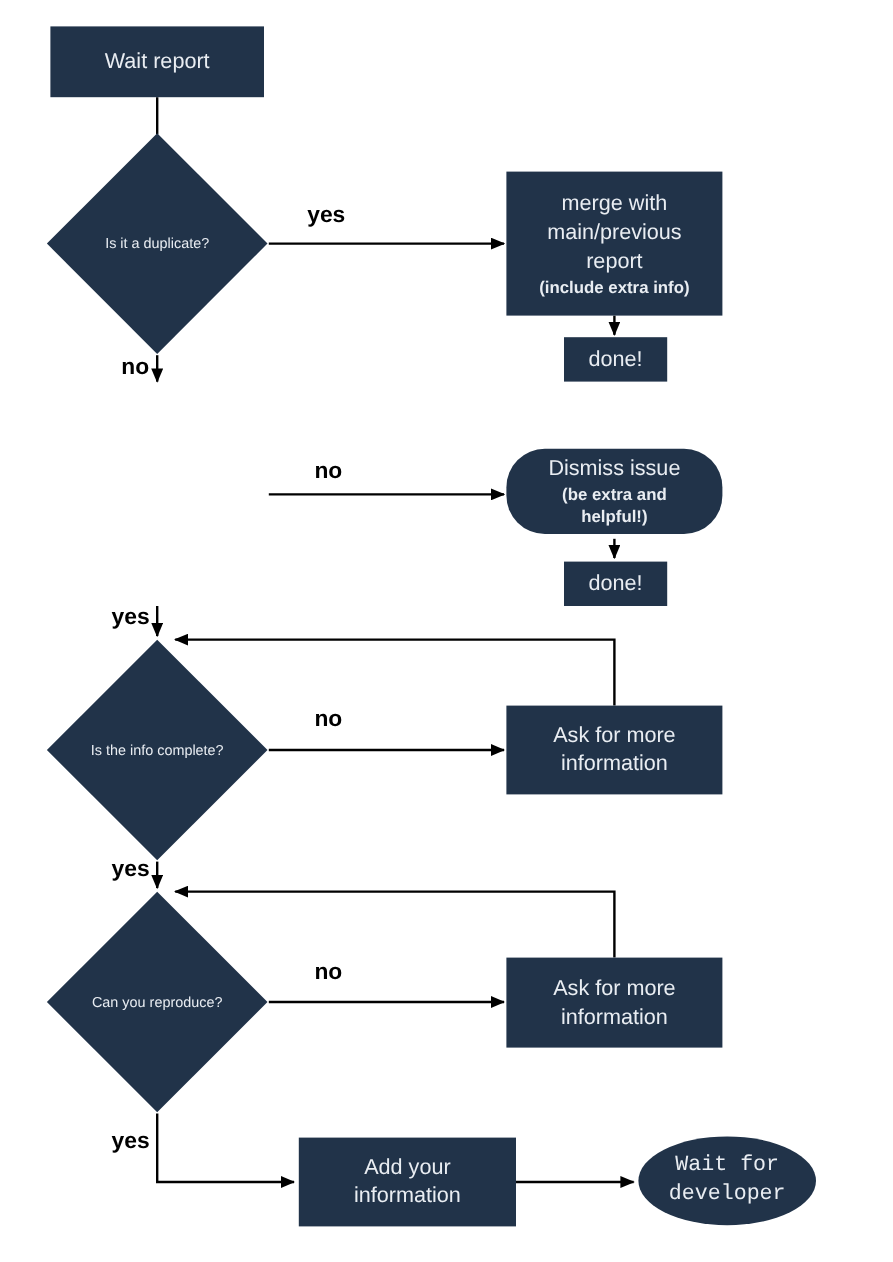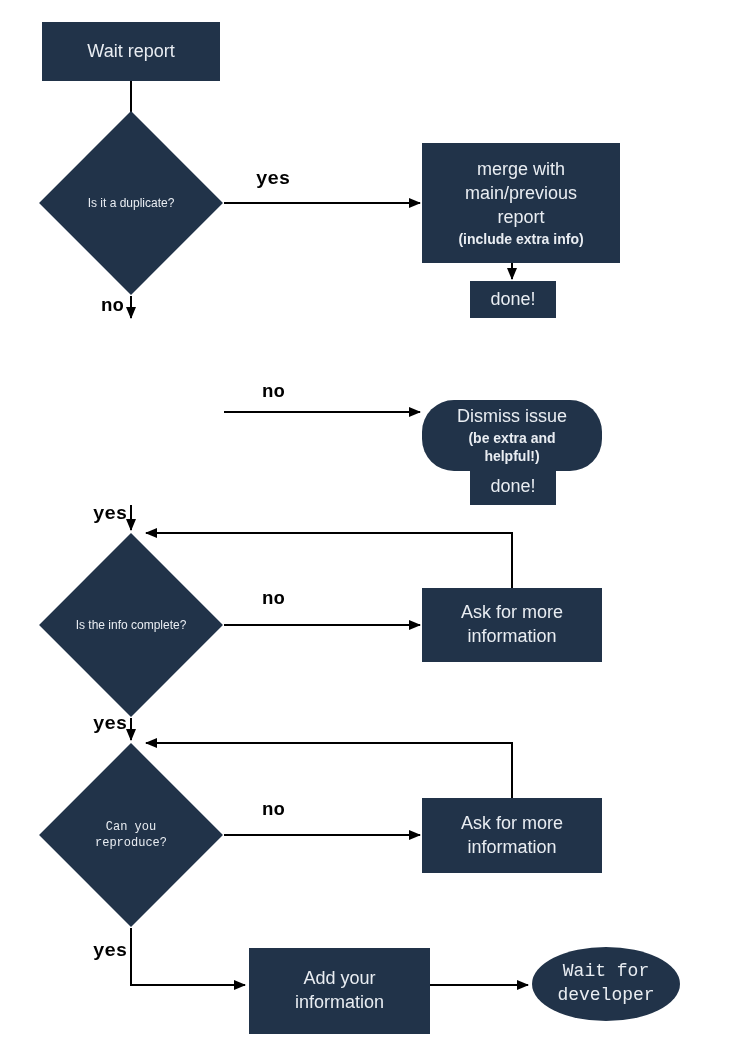--- a/index.html
+++ b/index.html
@@ -74,21 +74,20 @@
   }
   .ellipse { border-radius: 50%; padding: 0 14px; font-family: Liberation Mono, monospace; }
   .rect-pad { padding: 0 18px; }
   .edge-label {
     position: absolute;
     color: var(--edge-label);
     font-size: 19px;
     font-weight: 700;
     line-height: 1;
     white-space: nowrap;
-    font-family: Liberation Mono, monospace;
   }
 </style>
 </head>
 <body>
 
 <div class="canvas">
 
   <svg class="connectors" viewBox="0 0 744 1052">
     <defs>
       <marker id="arrow" viewBox="0 0 12 10" markerWidth="12" markerHeight="10" refX="11" refY="5" orient="auto" markerUnits="userSpaceOnUse">
@@ -113,58 +112,58 @@
 
   <div class="node" style="left:42px; top:22px; width:178px; height:59px;">
     <span>Wait report</span>
   </div>
 
   <div class="diamond" style="left:39px; top:111px;">
     <div class="shape"></div>
     <div class="dlabel">Is it a duplicate?</div>
   </div>
 
-  <div class="node rect-pad" style="left:422px; top:143px; width:198px; height:120px;">
+  <div class="node rect-pad" style="left:422px; top:143px; width:180px; height:120px;">
     <span>merge with main/previous report</span>
     <span class="sub">(include extra info)</span>
   </div>
 
   <div class="node" style="left:470px; top:281px; width:86px; height:37px;">
     <span>done!</span>
   </div>
 
 
-  <div class="node rect-pad" style="left:422px; top:400px; width:180px; height:71px;border-radius:32px;">
+  <div class="node rect-pad" style="left:422px; top:374px; width:180px; height:71px;border-radius:32px;">
     <span>Dismiss issue</span>
     <span class="sub">(be extra and helpful!)</span>
   </div>
 
   <div class="node" style="left:470px; top:468px; width:86px; height:37px;">
     <span>done!</span>
   </div>
 
   <div class="diamond" style="left:39px; top:533px;">
     <div class="shape"></div>
     <div class="dlabel">Is the info complete?</div>
   </div>
 
   <div class="node rect-pad" style="left:422px; top:588px; width:180px; height:74px;">
     <span>Ask for more information</span>
   </div>
 
-  <div class="diamond" style="left:39px; top:743px;font-family:Liberation Mono, monospace;">
+  <div class="diamond" style="left:39px; top:743px;">
     <div class="shape"></div>
     <div class="dlabel">Can you reproduce?</div>
   </div>
 
   <div class="node rect-pad" style="left:422px; top:798px; width:180px; height:75px;">
     <span>Ask for more information</span>
   </div>
 
-  <div class="node rect-pad" style="left:249px; top:948px; width:181px; height:86px;">
+  <div class="node rect-pad" style="left:249px; top:948px; width:181px; height:74px;">
     <span>Add your information</span>
   </div>
 
   <div class="node ellipse" style="left:532px; top:947px; width:148px; height:74px;">
     <span>Wait for developer</span>
   </div>
 
   <div class="edge-label" style="left:256px; top:170px;">yes</div>
   <div class="edge-label" style="left:101px; top:297px;">no</div>
   <div class="edge-label" style="left:262px; top:383px;">no</div>

